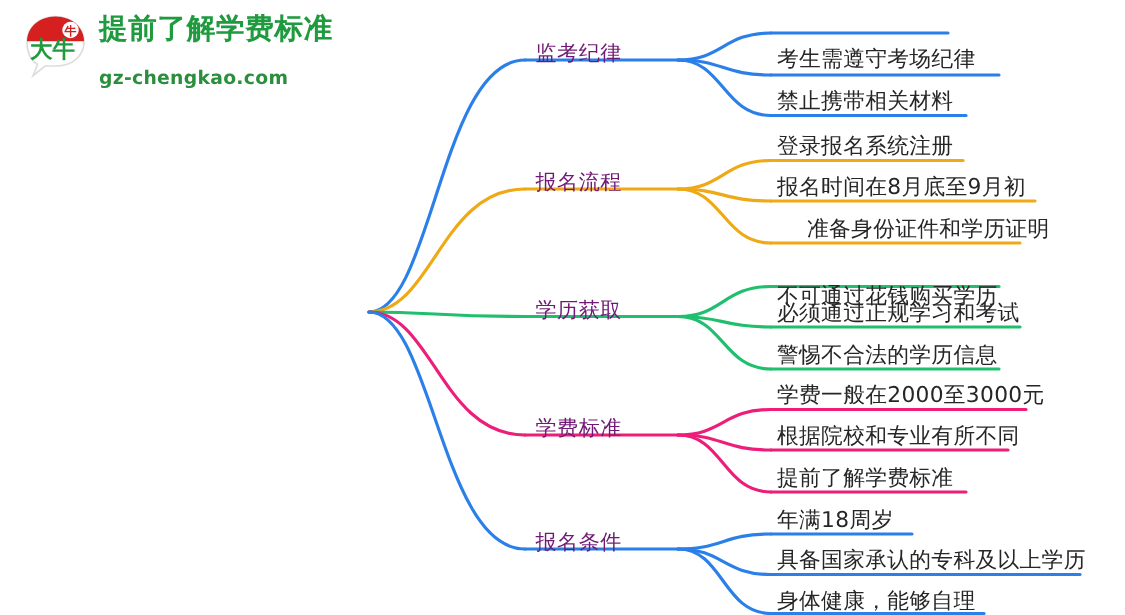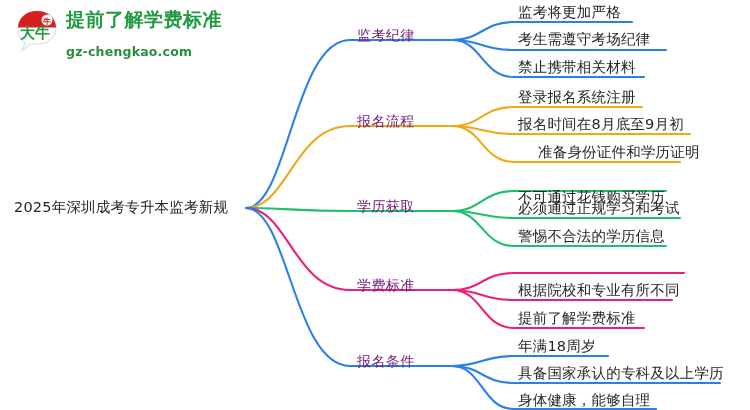--- a/index.html
+++ b/index.html
@@ -96,40 +96,39 @@
         <path d="M 350 366 L 452 366" stroke="#2a7fe8"></path>
         <path d="M 452 366 C 482 366 482 356 514 356" stroke="#2a7fe8"></path>
         <path d="M 514 356 L 608 356" stroke="#2a7fe8"></path>
         <path d="M 452 366 C 482 366 482 383 514 383" stroke="#2a7fe8"></path>
         <path d="M 514 383 L 720 383" stroke="#2a7fe8"></path>
         <path d="M 452 366 C 482 366 482 409 514 409" stroke="#2a7fe8"></path>
         <path d="M 514 409 L 656 409" stroke="#2a7fe8"></path>
       </g>
   </svg>
 
-  <div class="root-label">2025年深圳成考专升本监考新规</div>
 
   <div class="branch-label" style="left:357px;top:27px;">监考纪律</div>
   <div class="branch-label" style="left:357px;top:113px;">报名流程</div>
   <div class="branch-label" style="left:357px;top:198px;">学历获取</div>
   <div class="branch-label" style="left:357px;top:277px;">学费标准</div>
   <div class="branch-label" style="left:357px;top:353px;">报名条件</div>
 
-  <div class="leaf" style="left:518px;top:3px;">监考将更加严格</div>
   <div class="leaf" style="left:518px;top:58px;">禁止携带相关材料</div>
   <div class="leaf" style="left:518px;top:30px;">考生需遵守考场纪律</div>
 
   <div class="leaf" style="left:518px;top:88px;">登录报名系统注册</div>
   <div class="leaf" style="left:518px;top:115px;">报名时间在8月底至9月初</div>
   <div class="leaf" style="left:518px;top:143px;margin-left:20px;">准备身份证件和学历证明</div>
 
   <div class="leaf" style="left:518px;top:172px;margin-top:16px;">不可通过花钱购买学历</div>
   <div class="leaf" style="left:518px;top:199px;">必须通过正规学习和考试</div>
   <div class="leaf" style="left:518px;top:227px;">警惕不合法的学历信息</div>
 
+  <div class="leaf" style="left:518px;top:254px;">学费一般在2000至3000元</div>
   <div class="leaf" style="left:518px;top:281px;">根据院校和专业有所不同</div>
   <div class="leaf" style="left:518px;top:309px;">提前了解学费标准</div>
 
   <div class="leaf" style="left:518px;top:337px;">年满18周岁</div>
   <div class="leaf" style="left:518px;top:364px;">具备国家承认的专科及以上学历</div>
   <div class="leaf" style="left:518px;top:391px;">身体健康，能够自理</div>
 
 </div>
 
 </body></html>

